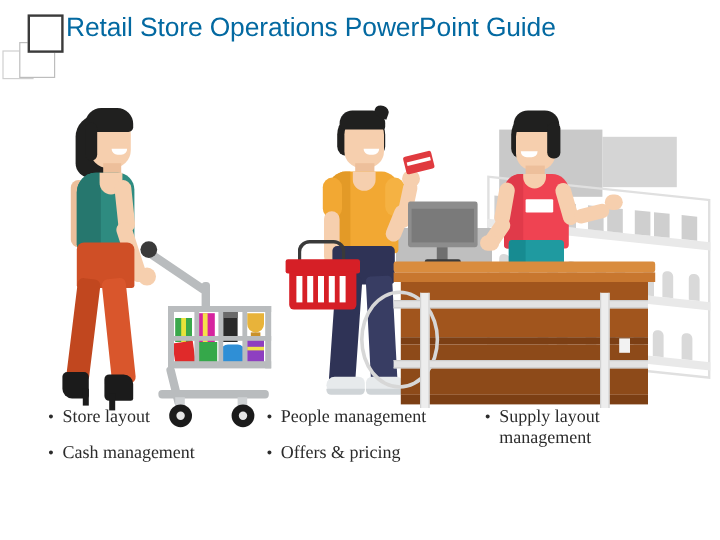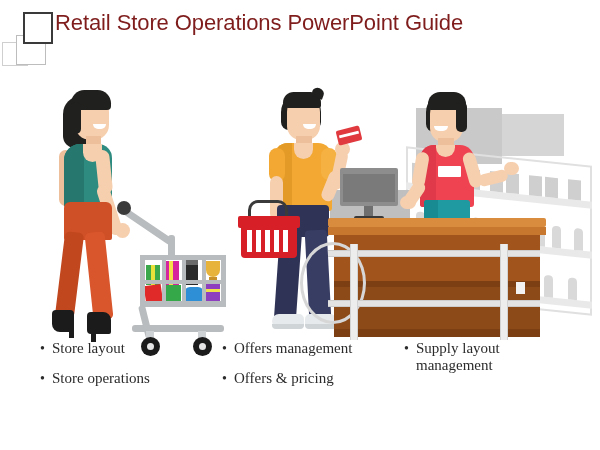--- a/index.html
+++ b/index.html
@@ -29,21 +29,21 @@
   .logo-sq-back2 { left: 14px; top: 29px; width: 30px; height: 30px; border: 1px solid #bdbdbd; }
   .logo-sq-front { left: 21px; top: 6px;  width: 30px; height: 32px; border: 2px solid #3a3a3a; }
 
   
   #title {
     position: absolute;
     left: 55px;
     top: 9px;
     font-size: 22px;
     line-height: 28px;
-    color: #7f1d1d;
+    color: #0369a1;
     letter-spacing: -0.1px;
     white-space: nowrap;
   }
 
   
   #art {
     position: absolute;
     left: 0;
     top: 70px;
     width: 600px;
@@ -379,28 +379,28 @@
 
   <div id="bullets">
 
     <div class="col col-1">
       <div class="bullet-row">
         <span class="bullet-dot">•</span>
         <span class="bullet-text">Store layout</span>
       </div>
       <div class="bullet-row">
         <span class="bullet-dot">•</span>
-        <span class="bullet-text">Store operations</span>
+        <span class="bullet-text">Cash management</span>
       </div>
     </div>
 
     <div class="col col-2">
       <div class="bullet-row">
         <span class="bullet-dot">•</span>
-        <span class="bullet-text">Offers management</span>
+        <span class="bullet-text">People management</span>
       </div>
       <div class="bullet-row">
         <span class="bullet-dot">•</span>
         <span class="bullet-text">Offers &amp; pricing</span>
       </div>
     </div>
 
     <div class="col col-3">
       <div class="bullet-row">
         <span class="bullet-dot">•</span>

